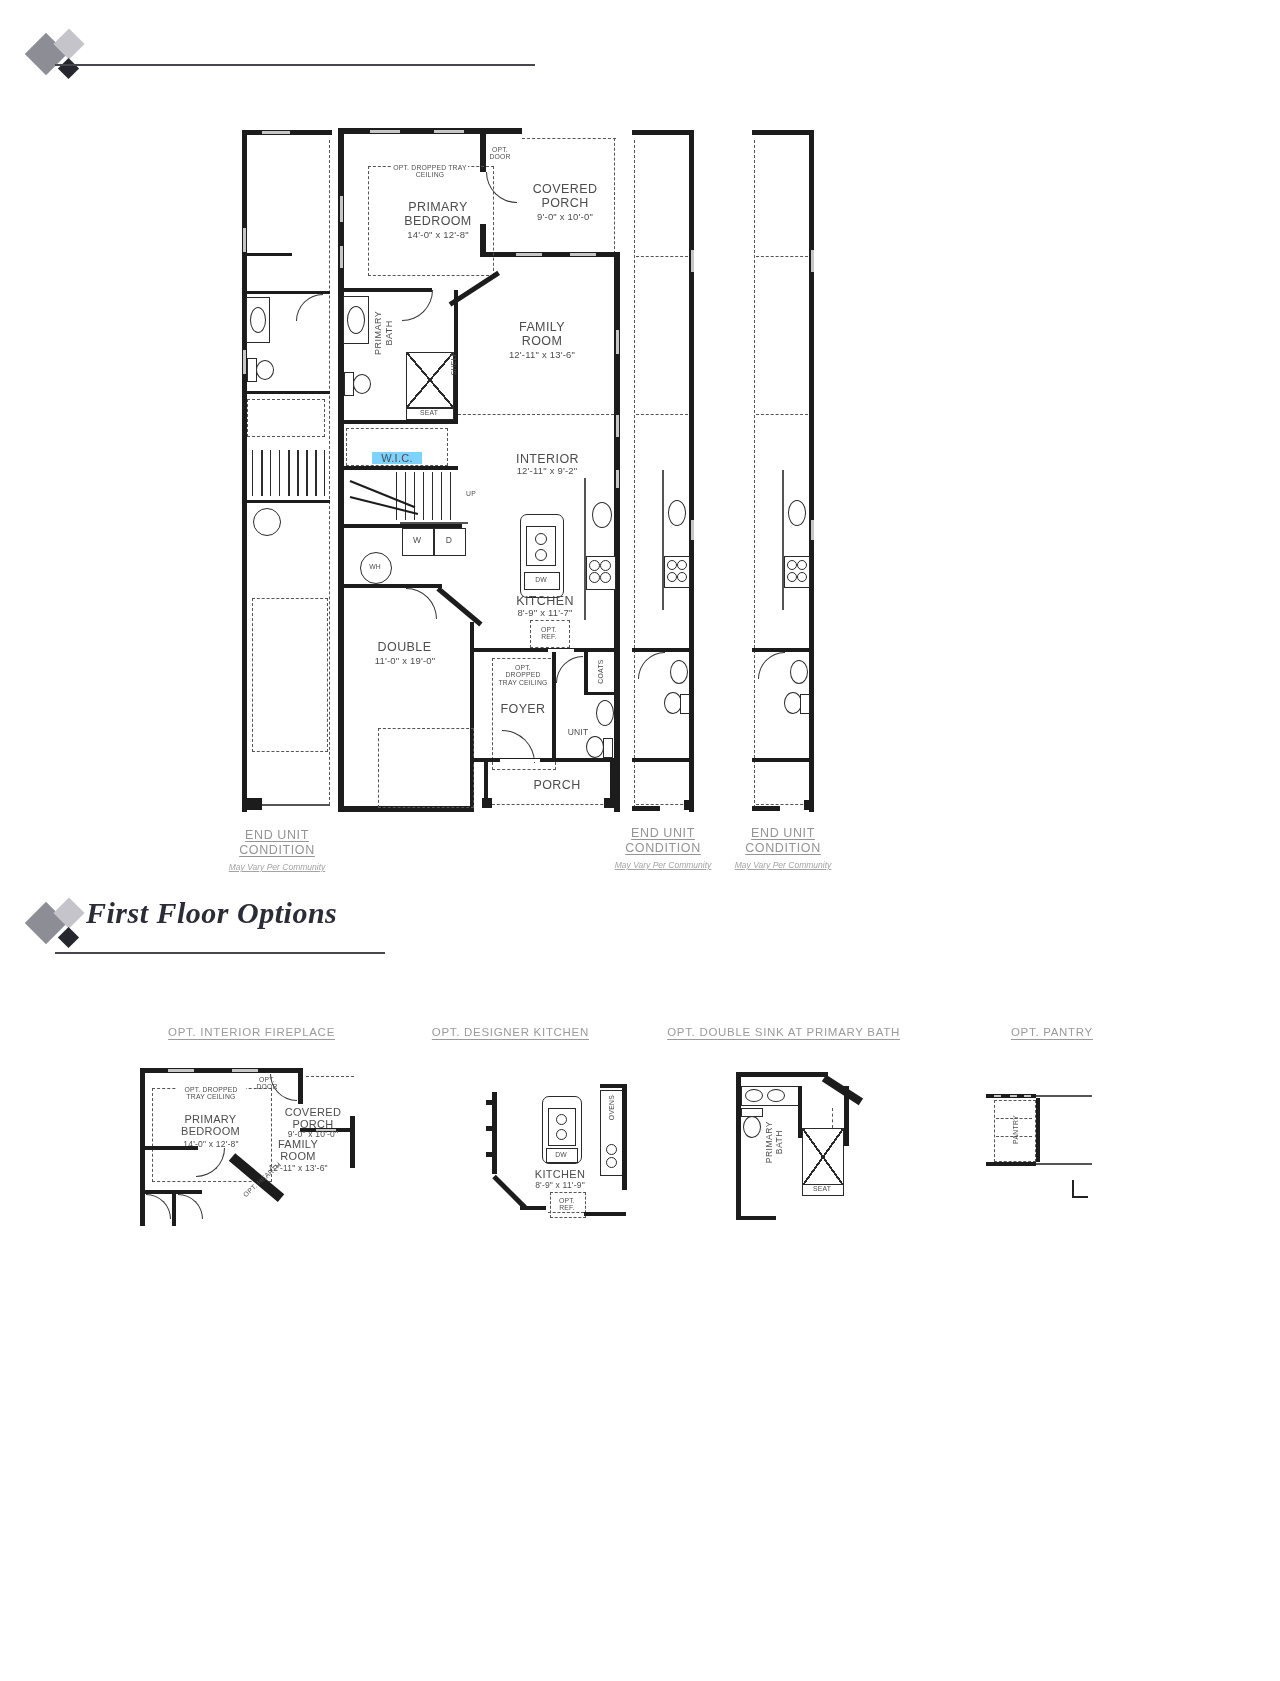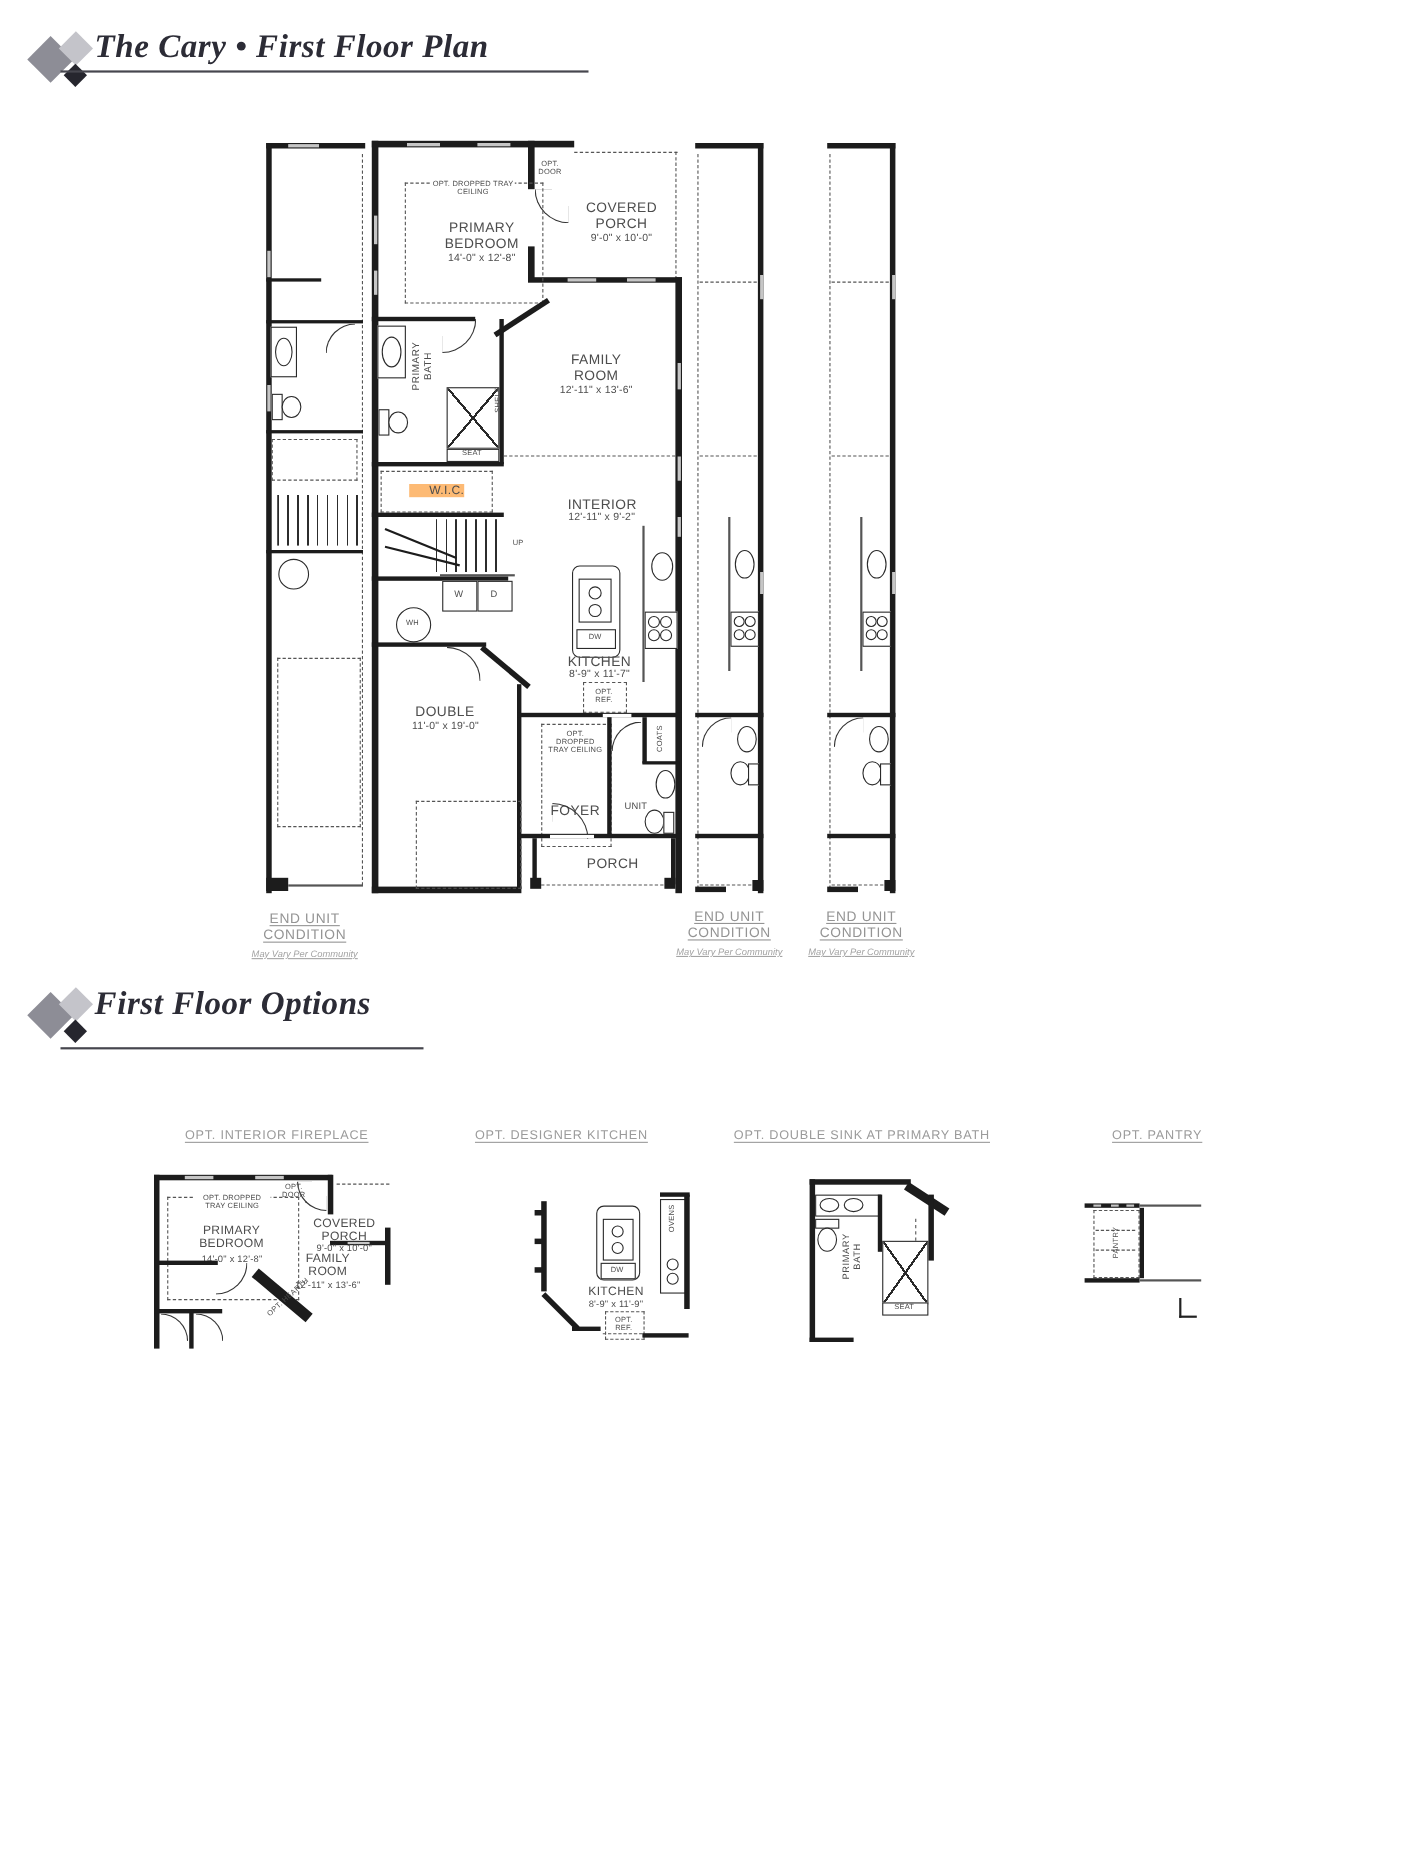--- a/index.html
+++ b/index.html
@@ -46,21 +46,20 @@
   .dia{position:absolute;transform:rotate(45deg);}
 </style>
 </head>
 <body>
 
 <div class="sheet">
 
   <div class="dia" style="left:31px;top:39px;width:30px;height:30px;background:#8d8d96;"></div>
   <div class="dia" style="left:58px;top:33px;width:22px;height:22px;background:#c4c4ca;"></div>
   <div class="dia" style="left:61px;top:61px;width:15px;height:15px;background:#26262e;"></div>
-  <div class="stitle" style="left:86px;top:26px;">The Cary • First Floor Plan</div>
   <div class="rule" style="left:55px;top:64px;width:480px;"></div>
 
   <div class="w" style="left:242px;top:130px;width:90px;height:5px;"></div>
   <div class="wg" style="left:262px;top:131px;width:28px;height:3px;"></div>
   <div class="w" style="left:242px;top:130px;width:5px;height:682px;"></div>
   <div class="wg" style="left:243px;top:228px;width:3px;height:24px;"></div>
   <div class="wg" style="left:243px;top:350px;width:3px;height:24px;"></div>
   <div class="dv" style="left:329px;top:140px;height:665px;"></div>
   <div class="w" style="left:242px;top:253px;width:50px;height:3px;"></div>
   <div class="w" style="left:242px;top:291px;width:88px;height:3px;"></div>
@@ -113,21 +112,21 @@
   <div class="sbox" style="left:343px;top:296px;width:24px;height:46px;"></div>
   <div class="oval" style="left:347px;top:306px;width:16px;height:26px;"></div>
   <div class="sbox" style="left:344px;top:372px;width:8px;height:22px;"></div>
   <div class="oval" style="left:353px;top:374px;width:16px;height:18px;"></div>
   <div class="sbox xshower" style="left:406px;top:352px;width:46px;height:54px;"></div>
   <div class="sbox" style="left:406px;top:408px;width:46px;height:10px;"></div>
   <div class="ty" style="left:406px;top:409px;width:46px;">SEAT</div>
   <div class="vt" style="left:436px;top:360px;width:34px;">SHELF</div>
   <div class="w" style="left:338px;top:420px;width:120px;height:4px;"></div>
   <div class="dbox" style="left:346px;top:428px;width:100px;height:36px;"></div>
-  <div class="rs" style="left:372px;top:440px;width:50px;background:#fdba74;text-align:right;">W.I.C.</div>
+  <div class="rs" style="left:372px;top:452px;width:50px;background:#7dd3fc;">W.I.C.</div>
   <div class="w" style="left:338px;top:466px;width:120px;height:4px;"></div>
   <div class="dh" style="left:458px;top:414px;width:156px;"></div>
   <div class="rm" style="left:507px;top:320px;width:70px;">FAMILY ROOM</div>
   <div class="dm" style="left:500px;top:350px;width:84px;">12'-11" x 13'-6"</div>
   <div class="rm" style="left:500px;top:452px;width:95px;">INTERIOR</div>
   <div class="dm" style="left:502px;top:466px;width:90px;">12'-11" x 9'-2"</div>
 
   <div class="stairs" style="left:396px;top:472px;width:62px;height:48px;"></div>
   <div class="diag" style="left:350px;top:480px;width:70px;height:2px;transform:rotate(22deg);"></div>
   <div class="diag" style="left:350px;top:496px;width:70px;height:2px;transform:rotate(14deg);"></div>
@@ -164,21 +163,21 @@
   <div class="oval" style="left:600px;top:572px;width:9px;height:9px;"></div>
   <div class="rm" style="left:505px;top:594px;width:80px;">KITCHEN</div>
   <div class="dm" style="left:502px;top:608px;width:86px;">8'-9" x 11'-7"</div>
   <div class="dbox" style="left:530px;top:620px;width:38px;height:26px;"></div>
   <div class="ty" style="left:535px;top:626px;width:28px;">OPT. REF.</div>
 
   <div class="w" style="left:470px;top:648px;width:150px;height:4px;"></div>
   <div style="position:absolute;left:548px;top:649px;width:26px;height:3px;background:#fff;"></div>
   <div class="dbox" style="left:492px;top:658px;width:62px;height:110px;"></div>
   <div class="ty" style="left:498px;top:664px;width:50px;background:#fff;">OPT. DROPPED TRAY CEILING</div>
-  <div class="rm" style="left:494px;top:702px;width:58px;background:#fff;margin-top:28px;">FOYER</div>
+  <div class="rm" style="left:494px;top:702px;width:58px;background:#fff;">FOYER</div>
   <div class="arc tr" style="left:502px;top:730px;width:32px;height:32px;"></div>
   <div class="w" style="left:552px;top:652px;width:4px;height:108px;"></div>
   <div class="arc tl" style="left:556px;top:656px;width:26px;height:26px;"></div>
   <div class="w" style="left:584px;top:652px;width:4px;height:42px;"></div>
   <div class="w" style="left:584px;top:692px;width:34px;height:3px;"></div>
   <div class="vt" style="left:580px;top:668px;width:40px;">COATS</div>
   <div class="d8" style="left:558px;top:728px;width:40px;">UNIT</div>
   <div class="oval" style="left:596px;top:700px;width:16px;height:24px;"></div>
   <div class="oval" style="left:586px;top:736px;width:16px;height:20px;"></div>
   <div class="sbox" style="left:603px;top:738px;width:8px;height:18px;"></div>

